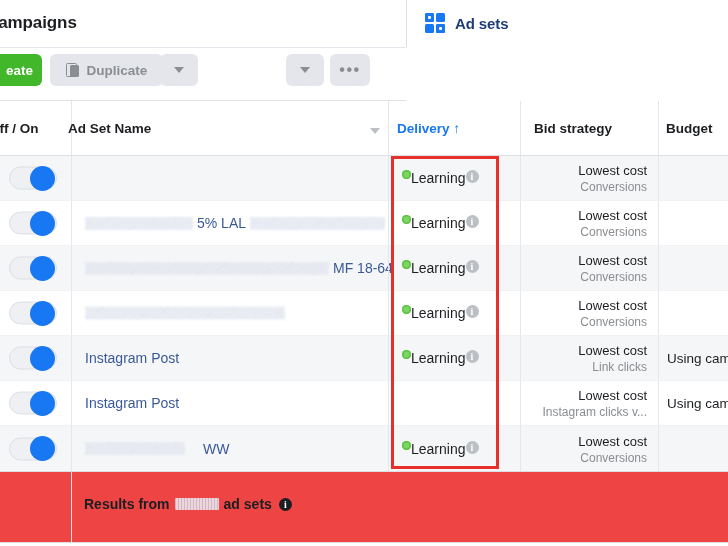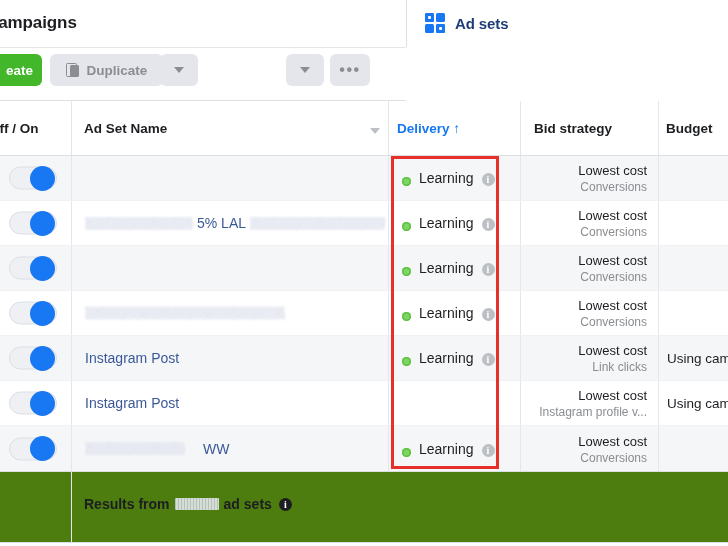--- a/index.html
+++ b/index.html
@@ -176,21 +176,21 @@
     position: absolute; top: 0; bottom: 0; width: 1px;
     background: #e4e6eb;
   }
 
   .th-text {
     position: absolute; top: 20px;
     font-size: 13.5px; font-weight: bold; color: #1c1e21;
     white-space: nowrap;
   }
   .th-offon  { left: -11px; }
-  .th-name   { left: 84px; }
+  .th-name   { left: 68px; }
   .th-deliv  { left: 397px; color: #1877f2; text-align: center; }
   .th-bid    { left: 534px; }
   .th-budget { left: 666px; }
   .th-caret {
     position: absolute; left: 370px; top: 27px;
     width: 0; height: 0;
     border-left: 5px solid transparent;
     border-right: 5px solid transparent;
     border-top: 6px solid #bcc0c4;
   }
@@ -238,21 +238,21 @@
     filter: blur(0.8px);
     opacity: .8;
     vertical-align: middle;
     border-radius: 1px;
   }
 
   
   .deliv {
     position: absolute; left: 14px; top: 50%;
     transform: translateY(-50%);
-    display: flex; align-items: flex-end; gap: 8px;
+    display: flex; align-items: flex-start; gap: 0;
     font-size: 14px; color: #1c1e21;
     white-space: nowrap;
   }
   .dot {
     width: 9px; height: 9px; border-radius: 50%;
     background: #42b72a; flex: 0 0 auto;
   }
   .dot.learning {
     background: #7dd663;
     box-shadow: inset 0 0 0 1.6px #5fc243;
@@ -278,21 +278,21 @@
 
   
   .budget {
     position: absolute; left: 9px; top: 50%;
     transform: translateY(-50%);
     font-size: 13.5px; color: #1c1e21; white-space: nowrap;
   }
 
   
   .results-row {
-    height: 72px; background: #4d7c0f; position: relative;
+    height: 72px; background: #ef4444; position: relative;
     border-top: 1px solid #dddfe2;
     border-bottom: 1px solid #dddfe2;
   }
   .results-text {
     position: absolute; left: 84px; top: 24px;
     display: flex; align-items: center; gap: 0px;
     font-size: 14px; font-weight: bold; color: #1c1e21;
     white-space: nowrap;
   }
 
@@ -430,20 +430,26 @@
       </div>
     </div>
 
     <div class="row alt row-sep">
       <div class="c-toggle">
         <div class="toggle">
             <span class="knob"></span>
           </div>
       </div>
       <div class="vline" style="left:71px;"></div>
+      <div class="c-name">
+        <div class="adname">
+          <span class="blur2" style="width:244px;"></span>
+          <span style="margin-left:4px;">MF 18-64</span>
+        </div>
+      </div>
       <div class="vline" style="left:388px;"></div>
       <div class="c-deliv">
         <div class="deliv">
           <span class="dot learning"></span>
           <span>Learning</span>
           <span class="info">i</span>
         </div>
       </div>
       <div class="vline" style="left:520px;"></div>
       <div class="c-bid">
@@ -534,21 +540,21 @@
       <div class="c-name">
         <div class="adname">
           <span>Instagram Post</span>
         </div>
       </div>
       <div class="vline" style="left:388px;"></div>
       <div class="vline" style="left:520px;"></div>
       <div class="c-bid">
         <div class="bid">
           <div class="main">Lowest cost</div>
-          <div class="sub">Instagram profile v...</div>
+          <div class="sub">Instagram clicks v...</div>
         </div>
       </div>
       <div class="vline" style="left:658px;"></div>
       <div class="c-budget">
         <div class="budget">Using cam</div>
       </div>
     </div>
 
     <div class="row alt">
       <div class="c-toggle">

